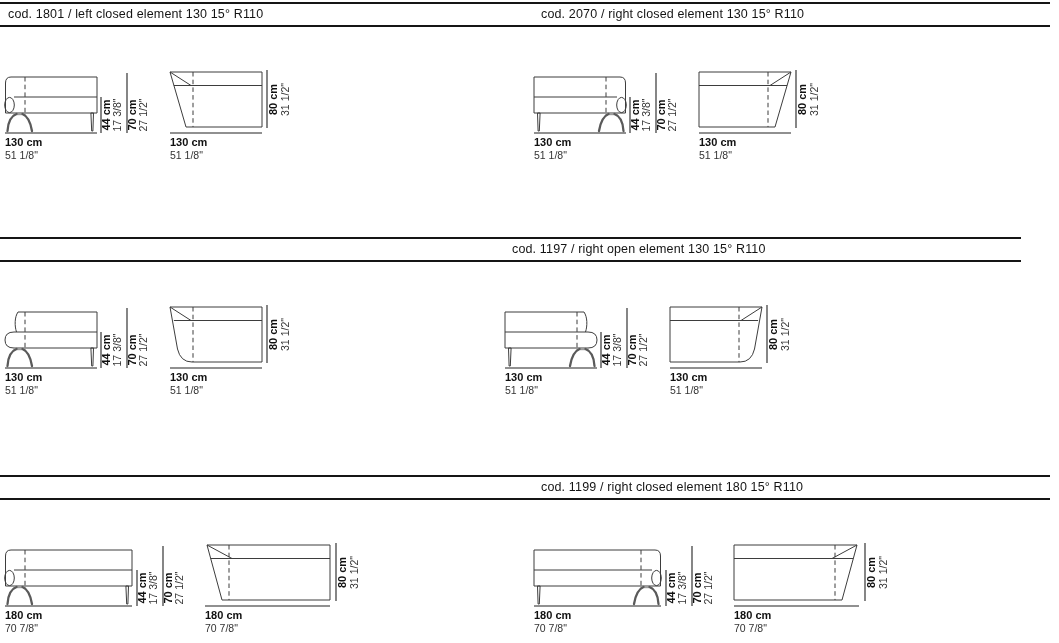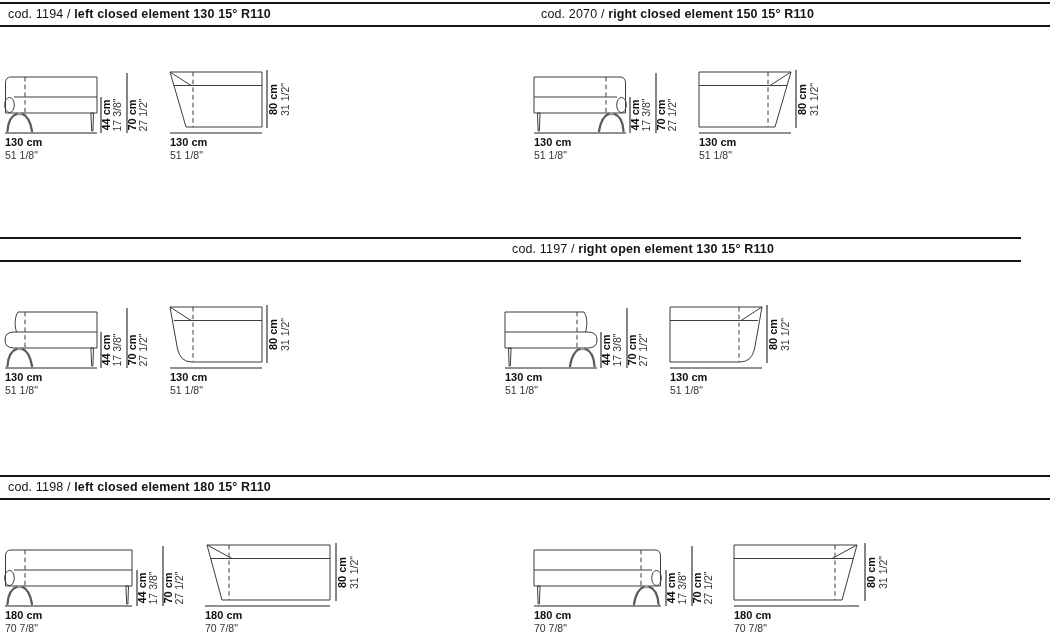--- a/index.html
+++ b/index.html
@@ -7,41 +7,41 @@
   .page{position:relative;width:1059px;height:643px;background:#fff;overflow:hidden;}
   .section{position:absolute;}
   .rule{position:absolute;left:0;right:0;height:2px;background:#151515;}
   .rtop{top:2px;}
   .rbot{top:25px;}
   .row3 .rtop{top:5px;}
   .row3 .rbot{top:28px;}
   .title{position:absolute;top:7px;left:8px;font-size:12.5px;color:#141414;white-space:nowrap;letter-spacing:.15px;}
   .row3 .title{top:10px;}
   .col2 .title{left:12px;}
-  .title b{font-weight:bold;}
+  .title b{font-weight:normal;}
   .drw{position:absolute;left:0;top:26px;width:529px;height:148px;}
   .row3 .drw{top:29px;}
   .ln{fill:none;stroke:#3d3d3d;stroke-width:1;}
   .dash{fill:none;stroke:#3d3d3d;stroke-width:1;stroke-dasharray:4.5 3.2;}
   .leg{fill:none;stroke:#5a5a5a;stroke-width:2.3;stroke-linecap:round;}
   .legbar{fill:#9c9c9c;stroke:none;}
   .dim{fill:none;stroke:#222;stroke-width:1.1;}
   text{font-family:"Liberation Sans",sans-serif;}
   .tb{font-weight:bold;font-size:11px;fill:#101010;}
   .tr{font-size:10.5px;fill:#333;}
 </style>
 </head>
 <body>
 
 <div class="page">
 
   <div class="section row1 col1" style="left:0;top:0;width:529px;height:235px">
     <div class="rule rtop"></div>
     <div class="title">
-      <span>cod. 1194 /</span>
+      <span>cod. 1801 /</span>
       <b>left closed element 130 15° R110</b>
     </div>
     <div class="rule rbot"></div>
     <svg class="drw" viewBox="0 0 529 148">
       <g>
         <path class="ln" d="M5.5,87 L5.5,57 Q5.5,51 11,51 L97,51 L97,87 Z"></path>
         <path class="ln" d="M14,71 L97,71"></path>
         <ellipse class="ln" cx="9.5" cy="79" rx="4.8" ry="7.6"></ellipse>
         <path class="dash" d="M25,51 L25,87"></path>
         <rect class="legbar" x="13.5" y="87" width="12" height="2.2"></rect>
@@ -72,21 +72,21 @@
         <text class="tb" x="277" y="73.5" transform="rotate(-90 277 73.5)" text-anchor="middle">80 cm</text>
         <text class="tr" x="288.5" y="73.5" transform="rotate(-90 288.5 73.5)" text-anchor="middle">31 1/2"</text>
       </g>
     </svg>
   </div>
 
   <div class="section row1 col2" style="left:529px;top:0;width:521px;height:235px">
     <div class="rule rtop"></div>
     <div class="title">
       <span>cod. 2070 /</span>
-      <b>right closed element 150 15° R110</b>
+      <b>right closed element 130 15° R110</b>
     </div>
     <div class="rule rbot"></div>
     <svg class="drw" viewBox="0 0 529 148">
       <g transform="translate(102,0) scale(-1,1)">
         <path class="ln" d="M5.5,87 L5.5,57 Q5.5,51 11,51 L97,51 L97,87 Z"></path>
         <path class="ln" d="M14,71 L97,71"></path>
         <ellipse class="ln" cx="9.5" cy="79" rx="4.8" ry="7.6"></ellipse>
         <path class="dash" d="M25,51 L25,87"></path>
         <rect class="legbar" x="13.5" y="87" width="12" height="2.2"></rect>
         <path class="leg" d="M7.5,105 C8,96 11,90 16.5,88"></path>
@@ -196,24 +196,20 @@
         <text class="tb" x="135.5" y="89" transform="rotate(-90 135.5 89)" text-anchor="middle">70 cm</text>
         <text class="tr" x="147" y="89" transform="rotate(-90 147 89)" text-anchor="middle">27 1/2"</text>
         <text class="tb" x="277" y="73.5" transform="rotate(-90 277 73.5)" text-anchor="middle">80 cm</text>
         <text class="tr" x="288.5" y="73.5" transform="rotate(-90 288.5 73.5)" text-anchor="middle">31 1/2"</text>
       </g>
     </svg>
   </div>
 
   <div class="section row3 col1" style="left:0;top:470px;width:529px;height:173px">
     <div class="rule rtop"></div>
-    <div class="title">
-      <span>cod. 1198 /</span>
-      <b>left closed element 180 15° R110</b>
-    </div>
     <div class="rule rbot"></div>
     <svg class="drw" viewBox="0 0 529 148">
       <g>
         <path class="ln" d="M5.5,87 L5.5,57 Q5.5,51 11,51 L132,51 L132,87 Z"></path>
         <path class="ln" d="M14,71 L132,71"></path>
         <ellipse class="ln" cx="9.5" cy="79" rx="4.8" ry="7.6"></ellipse>
         <path class="dash" d="M25,51 L25,87"></path>
         <rect class="legbar" x="13.5" y="87" width="12" height="2.2"></rect>
         <path class="leg" d="M7.5,105 C8,96 11,90 16.5,88"></path>
         <path class="leg" d="M32,105 C30.5,96 27.5,90 22.5,88"></path>
@@ -240,20 +236,24 @@
         <text class="tb" x="171.5" y="89" transform="rotate(-90 171.5 89)" text-anchor="middle">70 cm</text>
         <text class="tr" x="183" y="89" transform="rotate(-90 183 89)" text-anchor="middle">27 1/2"</text>
         <text class="tb" x="346" y="73.5" transform="rotate(-90 346 73.5)" text-anchor="middle">80 cm</text>
         <text class="tr" x="357.5" y="73.5" transform="rotate(-90 357.5 73.5)" text-anchor="middle">31 1/2"</text>
       </g>
     </svg>
   </div>
 
   <div class="section row3 col2" style="left:529px;top:470px;width:521px;height:173px">
     <div class="rule rtop"></div>
+    <div class="title">
+      <span>cod. 1199 /</span>
+      <b>right closed element 180 15° R110</b>
+    </div>
     <div class="rule rbot"></div>
     <svg class="drw" viewBox="0 0 529 148">
       <g transform="translate(137,0) scale(-1,1)">
         <path class="ln" d="M5.5,87 L5.5,57 Q5.5,51 11,51 L132,51 L132,87 Z"></path>
         <path class="ln" d="M14,71 L132,71"></path>
         <ellipse class="ln" cx="9.5" cy="79" rx="4.8" ry="7.6"></ellipse>
         <path class="dash" d="M25,51 L25,87"></path>
         <rect class="legbar" x="13.5" y="87" width="12" height="2.2"></rect>
         <path class="leg" d="M7.5,105 C8,96 11,90 16.5,88"></path>
         <path class="leg" d="M32,105 C30.5,96 27.5,90 22.5,88"></path>

